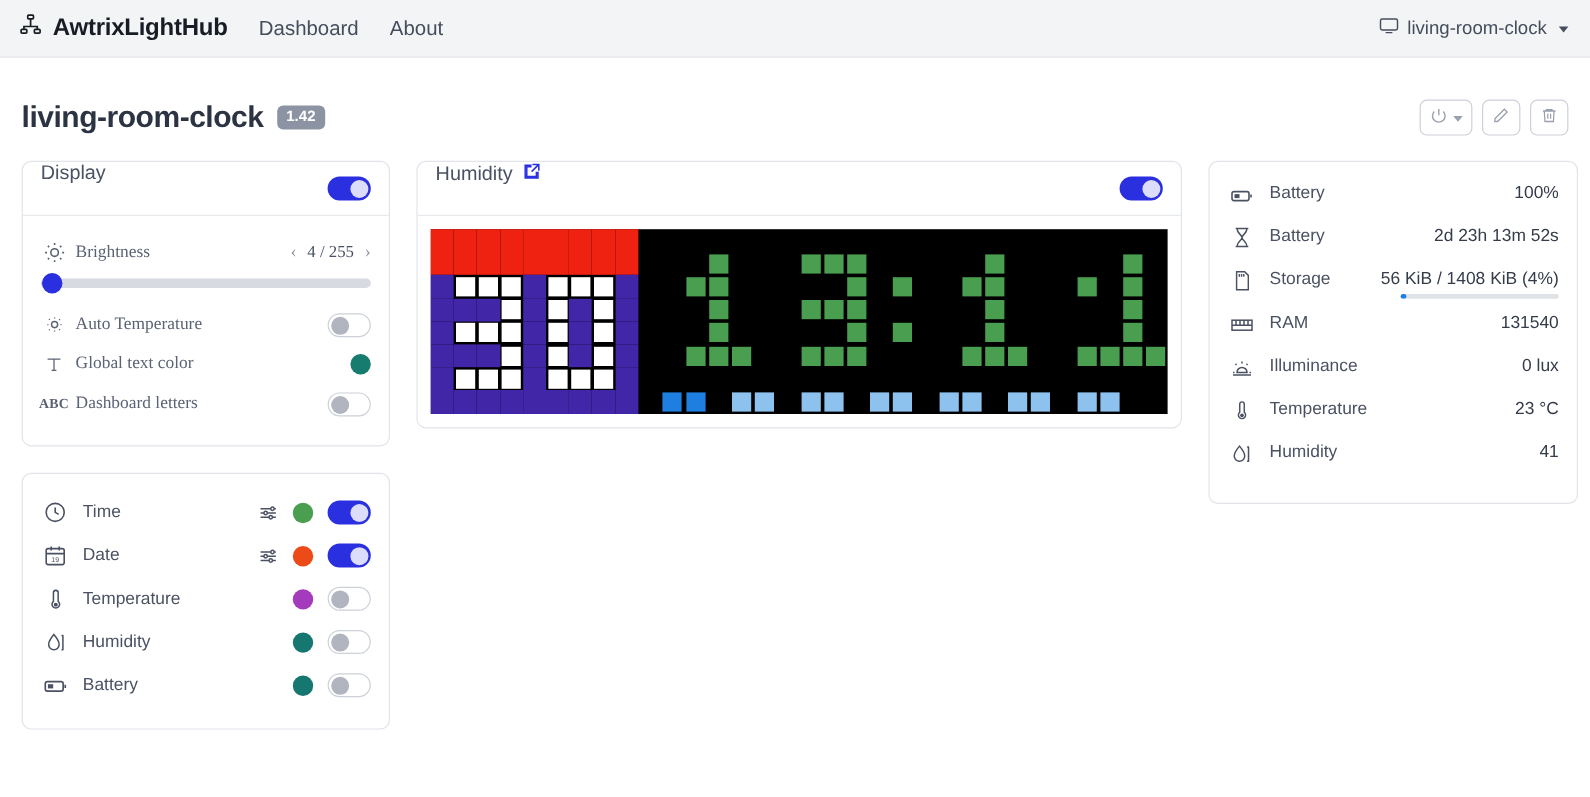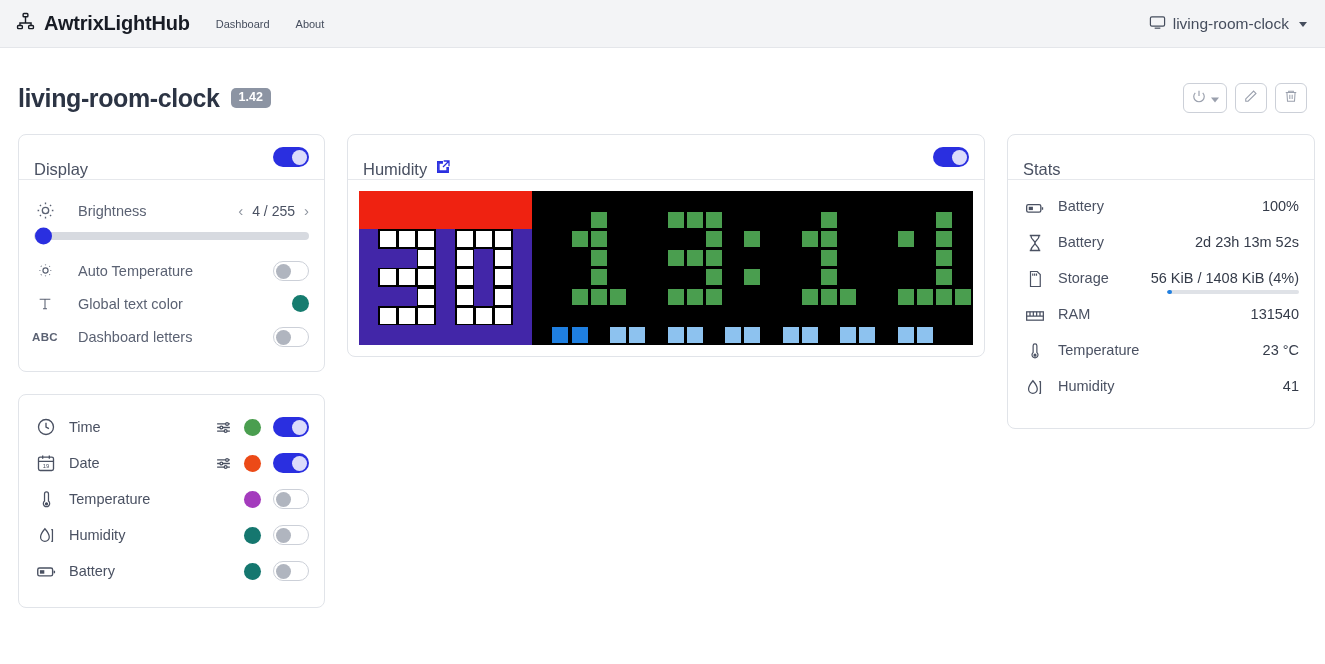--- a/index.html
+++ b/index.html
@@ -19,21 +19,21 @@
     display: flex; align-items: center;
     padding: 0 16px;
     position: relative;
   }
   .brand {
     display: flex; align-items: center; gap: 9px;
     font-size: 20px; font-weight: bold; color: #181c25;
     letter-spacing: -0.2px;
   }
   .nav-links { display: flex; align-items: center; gap: 26px; margin-left: 26px; }
-  .nav-link { font-size: 11px; color: #454d5d; text-decoration: none; }
+  .nav-link { font-size: 17px; color: #454d5d; text-decoration: none; }
   .nav-right {
     position: absolute; right: 18px; top: 0; height: 48px;
     display: flex; align-items: center; gap: 7px;
     font-size: 15.5px; color: #454d5d;
   }
   .caret-down {
     width: 0; height: 0;
     border-left: 4.5px solid transparent;
     border-right: 4.5px solid transparent;
     border-top: 5.5px solid #454d5d;
@@ -91,21 +91,21 @@
   .card {
     background: #ffffff;
     border: 1px solid #e1e4e9;
     border-radius: 8px;
     overflow: hidden;
   }
   .card + .card { margin-top: 22px; }
   .card-head {
     height: 45px;
     border-bottom: 1px solid #e6e8ec;
-    display: flex; align-items: flex-end;
+    display: flex; align-items: flex-start;
     padding: 0 15px;
     position: relative;
   }
   .card-title { font-size: 16.5px; color: #4a5162; }
   .card-body { padding: 14px 15px 18px 15px; }
 
   
   .toggle {
     width: 36px; height: 20px;
     border-radius: 10px;
@@ -118,21 +118,22 @@
     width: 15px; height: 15px; border-radius: 50%;
   }
   .toggle.on  .knob { right: 2.5px; background: #dcdcfb; }
   .toggle.off .knob { left: 2px; top: 2px; background: #b0b5bf; }
   .head-toggle { position: absolute; right: 15px; top: 50%; transform: translateY(-50%); }
 
   
   .drow {
     display: flex; align-items: center;
     height: 33px;
-    gap: 22px;
+    gap: 7px;
+    font-family: Liberation Serif, serif;
   }
   .drow .ic { width: 22px; display: flex; justify-content: center; flex: 0 0 22px; color: #5b6273; }
   .drow .lbl { font-size: 14.5px; color: #5b6273; flex: 1; }
   .stepper { display: flex; align-items: center; gap: 9px; color: #6b7280; font-size: 14px; }
   .stepper .arrow { font-size: 15px; color: #8e949f; }
   .bright-val { color: #4a5162; }
   .slider-wrap { padding: 5px 0 14px 0; }
   .slider-track {
     height: 8px; border-radius: 4px; background: #d7dae0;
     position: relative;
@@ -965,23 +966,20 @@
             </div>
             <div class="px"></div>
             <div class="px"></div>
           </div>
       </div>
     </div>
   </div>
 
   <div class="col-right">
     <div class="card">
-      <div class="card-head">
-        <span class="card-title">Stats</span>
-      </div>
       <div class="card-body">
 
         <div class="stat-row">
           <span class="ic">
             <svg width="20" height="20" viewBox="0 0 24 24" fill="none" stroke="#4a5162" stroke-width="1.6">
               <rect x="2" y="8" width="17" height="9" rx="2"></rect>
                 <path d="M21 11v3"></path>
               <rect x="4.5" y="10.5" width="5" height="4" fill="#4a5162" stroke="none"></rect>
             </svg>
           </span>
@@ -1019,20 +1017,30 @@
           <span class="ic">
             <svg width="20" height="20" viewBox="0 0 24 24" fill="none" stroke="#4a5162" stroke-width="1.5">
               <rect x="2" y="7" width="20" height="10"></rect>
               <path d="M6 7v5M10 7v5M14 7v5M18 7v5M2 12h20"></path>
             </svg>
           </span>
           <span class="lbl">RAM</span>
           <span class="val">131540</span>
         </div>
 
+        <div class="stat-row">
+          <span class="ic">
+            <svg width="20" height="20" viewBox="0 0 24 24" fill="none" stroke="#4a5162" stroke-width="1.5">
+              <path d="M7 16a5 5 0 0 1 10 0z"></path>
+                <path d="M3 16h1.5M19.5 16H21M12 5v2M5.5 7.5l1 1M17.5 7.5l-1 1M3 18.5h18"></path>
+            </svg>
+          </span>
+          <span class="lbl">Illuminance</span>
+          <span class="val">0 lux</span>
+        </div>
 
         <div class="stat-row">
           <span class="ic">
             <svg width="18" height="18" viewBox="0 0 24 24" fill="none" stroke="#4a5162" stroke-width="1.6">
               <path d="M9.5 14V5a2.5 2.5 0 1 1 5 0v9a4 4 0 1 1-5 0z"></path>
                 <circle cx="12" cy="17.5" r="1.3" fill="#4a5162"></circle>
             </svg>
           </span>
           <span class="lbl">Temperature</span>
           <span class="val">23 °C</span>

